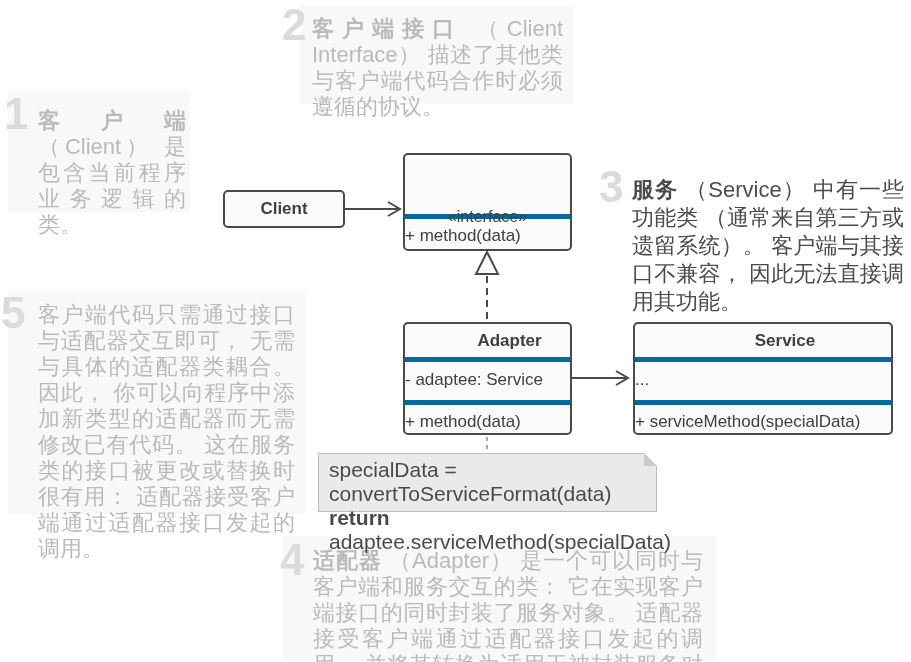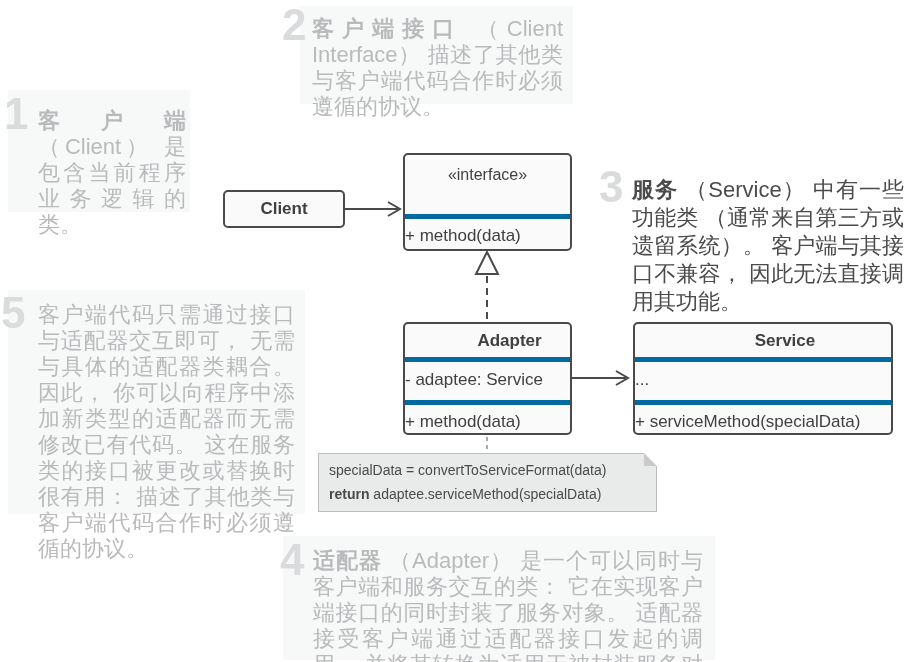--- a/index.html
+++ b/index.html
@@ -70,20 +70,21 @@
   }
   .uml-name {
     font-weight: bold;
     font-size: 17px;
     text-align: center;
   }
   .uml-stereotype {
     font-size: 16px;
     font-weight: normal;
     text-align: center;
+    margin-top: 42px;
   }
   .uml-row {
     border-top: 5px solid #0369a1;
     font-size: 17px;
     padding-left: 0;
     white-space: nowrap;
     overflow: hidden;
   }
 
   #client-box { left: 223px; top: 190px; width: 122px; height: 38px; }
@@ -103,21 +104,21 @@
 
   
   #code-note {
     position: absolute;
     left: 318px; top: 453px;
     width: 339px; height: 59px;
     background: #e9eaea;
     border: 1px solid #bdbdbd;
     box-sizing: border-box;
     padding: 4px 0 0 10px;
-    font-size: 14px;
+    font-size: 21px;
     line-height: 24px;
     color: #4a4a4a;
     z-index: 4;
   }
   #code-note .fold {
     position: absolute;
     top: -1px; right: -1px;
     width: 0; height: 0;
     border-top: 13px solid #ffffff;
     border-left: 13px solid #c9caca;
@@ -164,21 +165,21 @@
   <div class="anno-num" id="anno4-num">4</div>
   <div class="anno-text" id="anno4-text">
     <span class="anno-title">适配器</span>
     <span>（Adapter）</span>
     <span>是一个可以同时与客户端和服务交互的类： 它在实现客户端接口的同时封装了服务对象。 适配器接受客户端通过适配器接口发起的调用， 并将其转换为适用于被封装服务对象的调用。</span>
   </div>
 
   <div class="anno-box" id="anno5-box"></div>
   <div class="anno-num" id="anno5-num">5</div>
   <div class="anno-text" id="anno5-text">
-    <span>客户端代码只需通过接口与适配器交互即可， 无需与具体的适配器类耦合。 因此， 你可以向程序中添加新类型的适配器而无需修改已有代码。 这在服务类的接口被更改或替换时很有用： 描述了其他类与客户端代码合作时必须遵循的协议。</span>
+    <span>客户端代码只需通过接口与适配器交互即可， 无需与具体的适配器类耦合。 因此， 你可以向程序中添加新类型的适配器而无需修改已有代码。 这在服务类的接口被更改或替换时很有用： 适配器接受客户端通过适配器接口发起的调用。</span>
   </div>
 
   <svg id="connector-layer" width="911" height="662">
     <g stroke="#4a4a4a" stroke-width="2" fill="none">
       <g>
         <line x1="345" y1="209" x2="398" y2="209"></line>
         <polyline points="388,202 400,209 388,216"></polyline>
       </g>
       <g>
         <polygon points="487,252 476,274 498,274" fill="#fdfdfd"></polygon>

